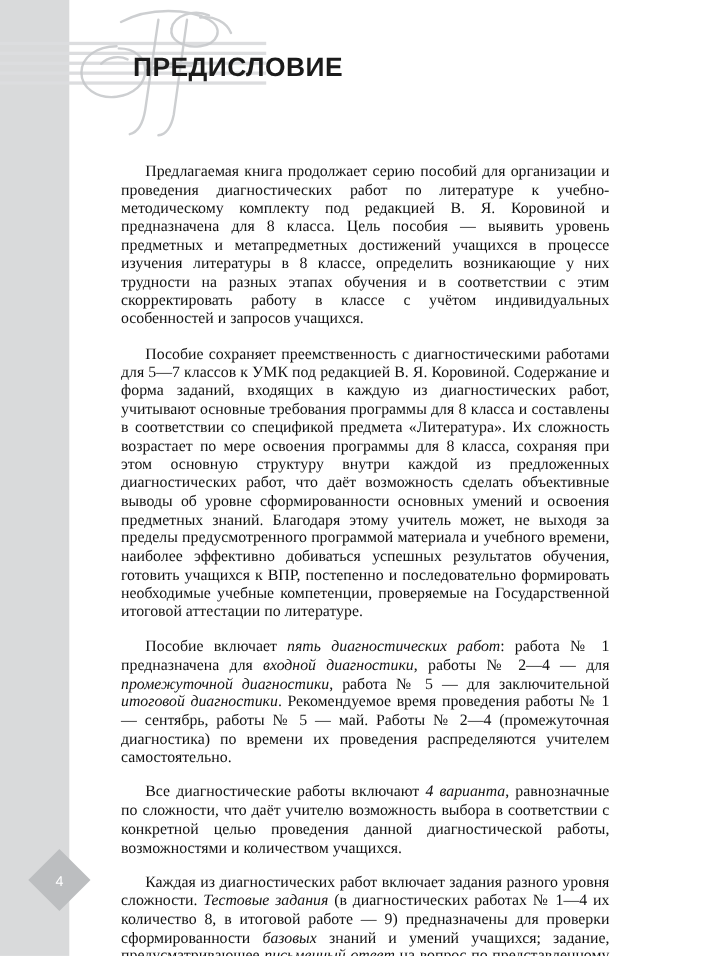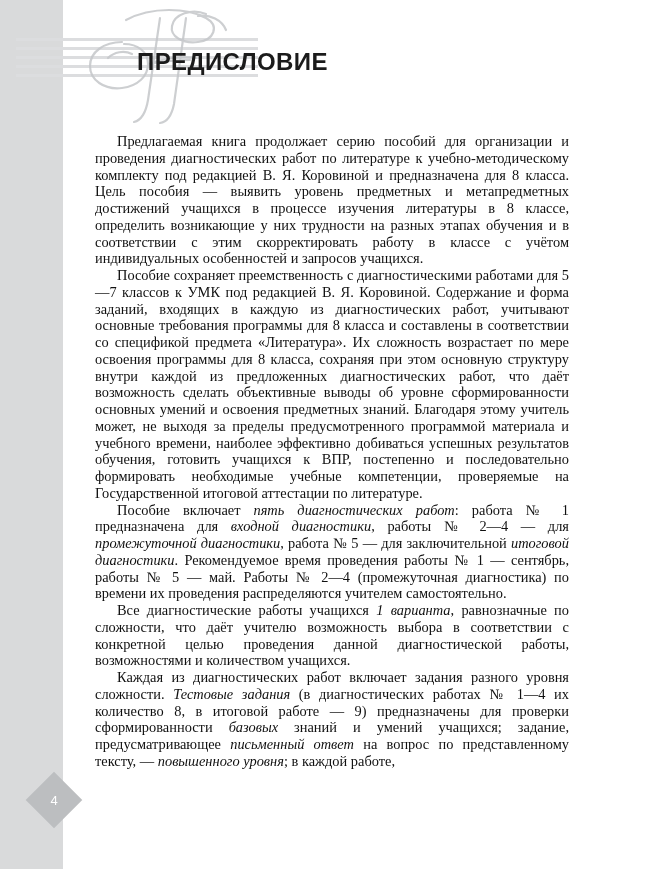--- a/index.html
+++ b/index.html
@@ -22,21 +22,21 @@
     left: 0;
     top: 0;
     width: 63px;
     height: 869px;
     background: #d9dadb;
   }
 
   
   .header {
     position: absolute;
-    left: 16px;
+    left: 0;
     top: 0;
     width: 568px;
     height: 120px;
   }
   .staff-lines {
     position: absolute;
     left: 0;
     top: 38px;
     width: 242px;
     height: 42px;
@@ -85,21 +85,21 @@
     width: 474px;
     font-size: 14.4px;
     line-height: 16.75px;
     color: #101010;
     text-align: justify;
     text-justify: inter-word;
     -webkit-hyphens: manual;
     hyphens: manual;
   }
   .body-text p {
-    margin: 0;
+    margin: 15px;
     text-indent: 22px;
     text-align: justify;
   }
   .body-text p:last-child {
     text-align-last: left;
   }
   .body-text i {
   }
 
   
@@ -158,20 +158,20 @@
       </g>
     </svg>
 
     <div class="chapter-title">ПРЕДИСЛОВИЕ</div>
   </div>
 
   <div class="body-text" id="body-text">
       <p><span>Предлагаемая книга продолжает серию пособий для организации и проведения диагностических работ по литературе к учебно-методическому комплекту под редакцией В. Я. Коровиной и предназначена для 8 класса. Цель пособия — выявить уровень предметных и метапредметных достижений учащихся в процессе изучения литературы в 8 классе, определить возникающие у них трудности на разных этапах обучения и в соответствии с этим скорректировать работу в классе с учётом индивидуальных особенностей и запросов учащихся.</span></p>
       <p><span>Пособие сохраняет преемственность с диагностическими работами для 5—7 классов к УМК под редакцией В. Я. Коровиной. Содержание и форма заданий, входящих в каждую из диагностических работ, учитывают основные требования программы для 8 класса и составлены в соответствии со спецификой предмета «Литература». Их сложность возрастает по мере освоения программы для 8 класса, сохраняя при этом основную структуру внутри каждой из предложенных диагностических работ, что даёт возможность сделать объективные выводы об уровне сформированности основных умений и освоения предметных знаний. Благодаря этому учитель может, не выходя за пределы предусмотренного программой материала и учебного времени, наиболее эффективно добиваться успешных результатов обучения, готовить учащихся к ВПР, постепенно и последовательно формировать необходимые учебные компетенции, проверяемые на Государственной итоговой аттестации по литературе.</span></p>
       <p><span>Пособие включает </span><i>пять диагностических работ</i><span>: работа № 1 предназначена для </span><i>входной диагностики</i><span>, работы № 2—4 — для </span><i>промежуточной диагностики</i><span>, работа № 5 — для заключительной </span><i>итоговой диагностики</i><span>. Рекомендуемое время проведения работы № 1 — сентябрь, работы № 5 — май. Работы № 2—4 (промежуточная диагностика) по времени их проведения распределяются учителем самостоятельно.</span></p>
-      <p><span>Все диагностические работы учащихся </span><i>1 варианта</i><span>, равнозначные по сложности, что даёт учителю возможность выбора в соответствии с конкретной целью проведения данной диагностической работы, возможностями и количеством учащихся.</span></p>
+      <p><span>Все диагностические работы включают </span><i>4 варианта</i><span>, равнозначные по сложности, что даёт учителю возможность выбора в соответствии с конкретной целью проведения данной диагностической работы, возможностями и количеством учащихся.</span></p>
       <p><span>Каждая из диагностических работ включает задания разного уровня сложности. </span><i>Тестовые задания</i><span> (в диагностических работах № 1—4 их количество 8, в итоговой работе — 9) предназначены для проверки сформированности </span><i>базовых</i><span> знаний и умений учащихся; задание, предусматривающее </span><i>письменный ответ</i><span> на вопрос по представленному тексту, — </span><i>повышенного уровня</i><span>; в каждой работе,</span></p>
     </div>
 
   <div class="folio"></div>
   <div class="folio-num">4</div>
 
 </div>
 
 </body></html>

